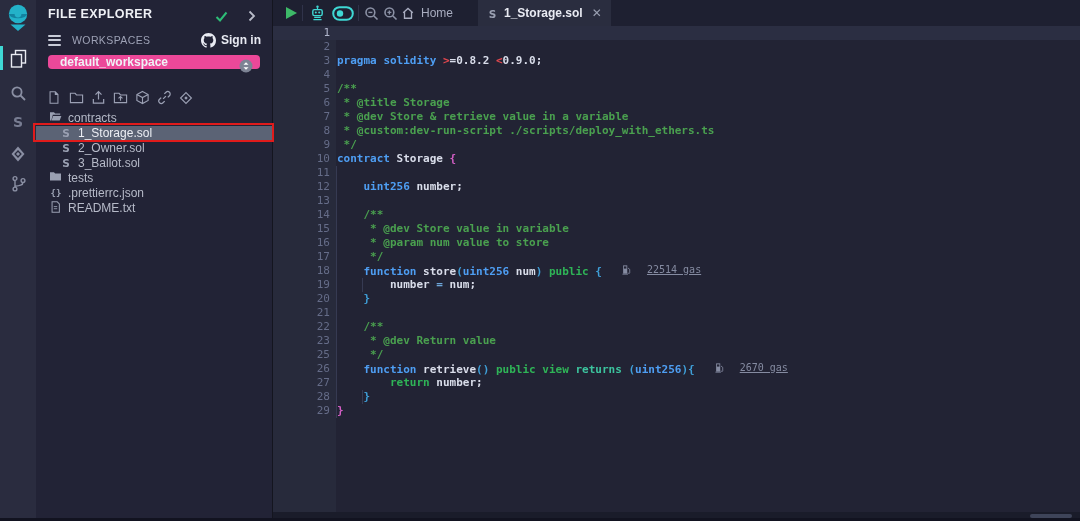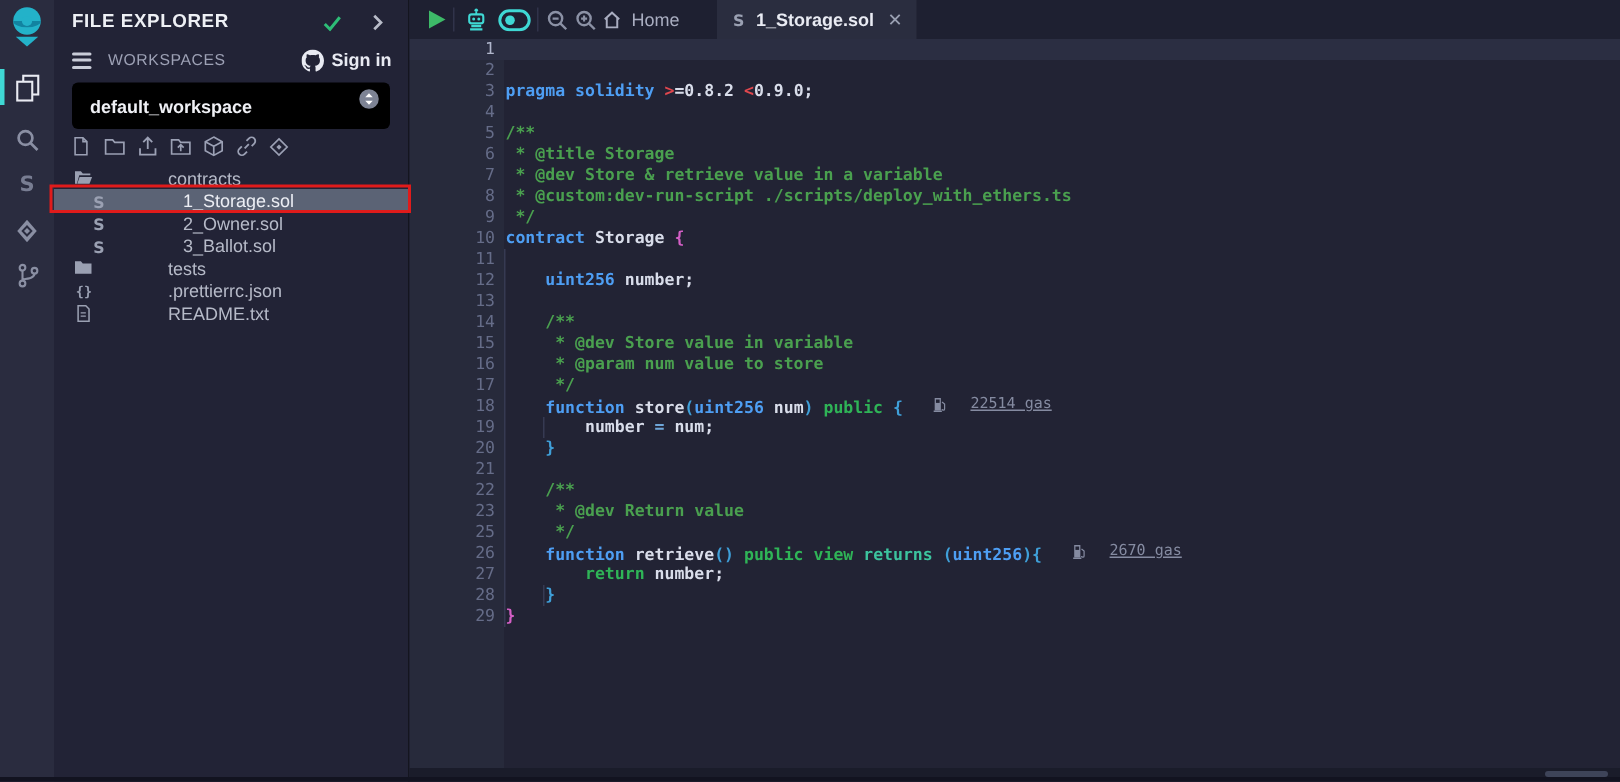--- a/index.html
+++ b/index.html
@@ -17,27 +17,27 @@
   #fp-title-row{position:absolute;left:0;top:5px;width:100%;height:18px;display:flex;align-items:center;}
   #fp-title{margin-left:12px;font-size:12.5px;font-weight:bold;color:#eef0f5;letter-spacing:.4px;}
   #fp-check{position:absolute;right:44px;top:3px;}
   #fp-chevron{position:absolute;right:16px;top:3px;}
   #fp-ws-row{position:absolute;left:0;top:32px;width:100%;height:16px;display:flex;align-items:center;}
   #fp-hamburger{margin-left:12px;display:inline-flex;flex-direction:column;gap:2.5px;}
   #fp-hamburger i{display:block;width:13px;height:2px;background:#c9ccd8;border-radius:1px;}
   #fp-ws-label{margin-left:11px;font-size:10.5px;color:#9da1b5;letter-spacing:.4px;}
   #fp-signin{position:absolute;right:11px;top:0;height:16px;display:flex;align-items:center;gap:5px;cursor:pointer;margin-left:35px;}
   #fp-signin span{font-size:12px;font-weight:bold;color:#e8eaf2;}
-  #fp-dropdown{position:absolute;left:12px;right:12px;top:55px;height:31px;background:#000000;border-radius:4px;display:flex;align-items:center;}
+  #fp-dropdown{position:absolute;left:12px;right:12px;top:55px;height:14px;background:#ec4899;border-radius:4px;display:flex;align-items:center;}
   #fp-dropdown .val{margin-left:12px;font-size:12px;font-weight:bold;color:#f0f1f6;}
   #fp-dropdown .badge{position:absolute;right:7px;top:3.5px;}
   #fp-toolbar{position:absolute;left:10px;top:89px;height:17px;display:flex;align-items:center;gap:6px;}
   .tb-icon{width:16px;height:16px;display:inline-flex;align-items:center;justify-content:center;cursor:pointer;}
   #fp-tree{position:absolute;left:0;top:111px;width:237px;}
-  .tree-row{height:15px;display:flex;align-items:center;font-size:12px;color:#b6bac8;cursor:pointer;white-space:nowrap;gap:44px;}
+  .tree-row{height:15px;display:flex;font-size:12px;color:#b6bac8;cursor:pointer;white-space:nowrap;}
   .tree-row.selected{background:#5b6375;color:#eceef4;}
   .tree-row .t-icon{width:13px;display:inline-flex;justify-content:center;margin-right:6px;flex:0 0 13px;}
   .d0{padding-left:13px;} .d1{padding-left:23px;}
   #annotation-box{position:absolute;left:-3px;top:123px;width:241px;height:19px;border:2px solid #e01b1b;box-sizing:border-box;pointer-events:none;z-index:6;}
   
   #editor{position:absolute;left:273px;top:0;right:0;height:519px;background:#222334;}
   #editor-header{position:absolute;left:0;top:0;right:0;height:26px;background:#1e2031;}
   .hd-btn{position:absolute;top:0;height:26px;display:flex;align-items:center;justify-content:center;cursor:pointer;}
   .hd-sep{position:absolute;top:5px;width:1px;height:16px;background:#30334a;}
   #home-group{position:absolute;left:128px;top:0;height:26px;display:flex;align-items:center;gap:6px;cursor:pointer;}

